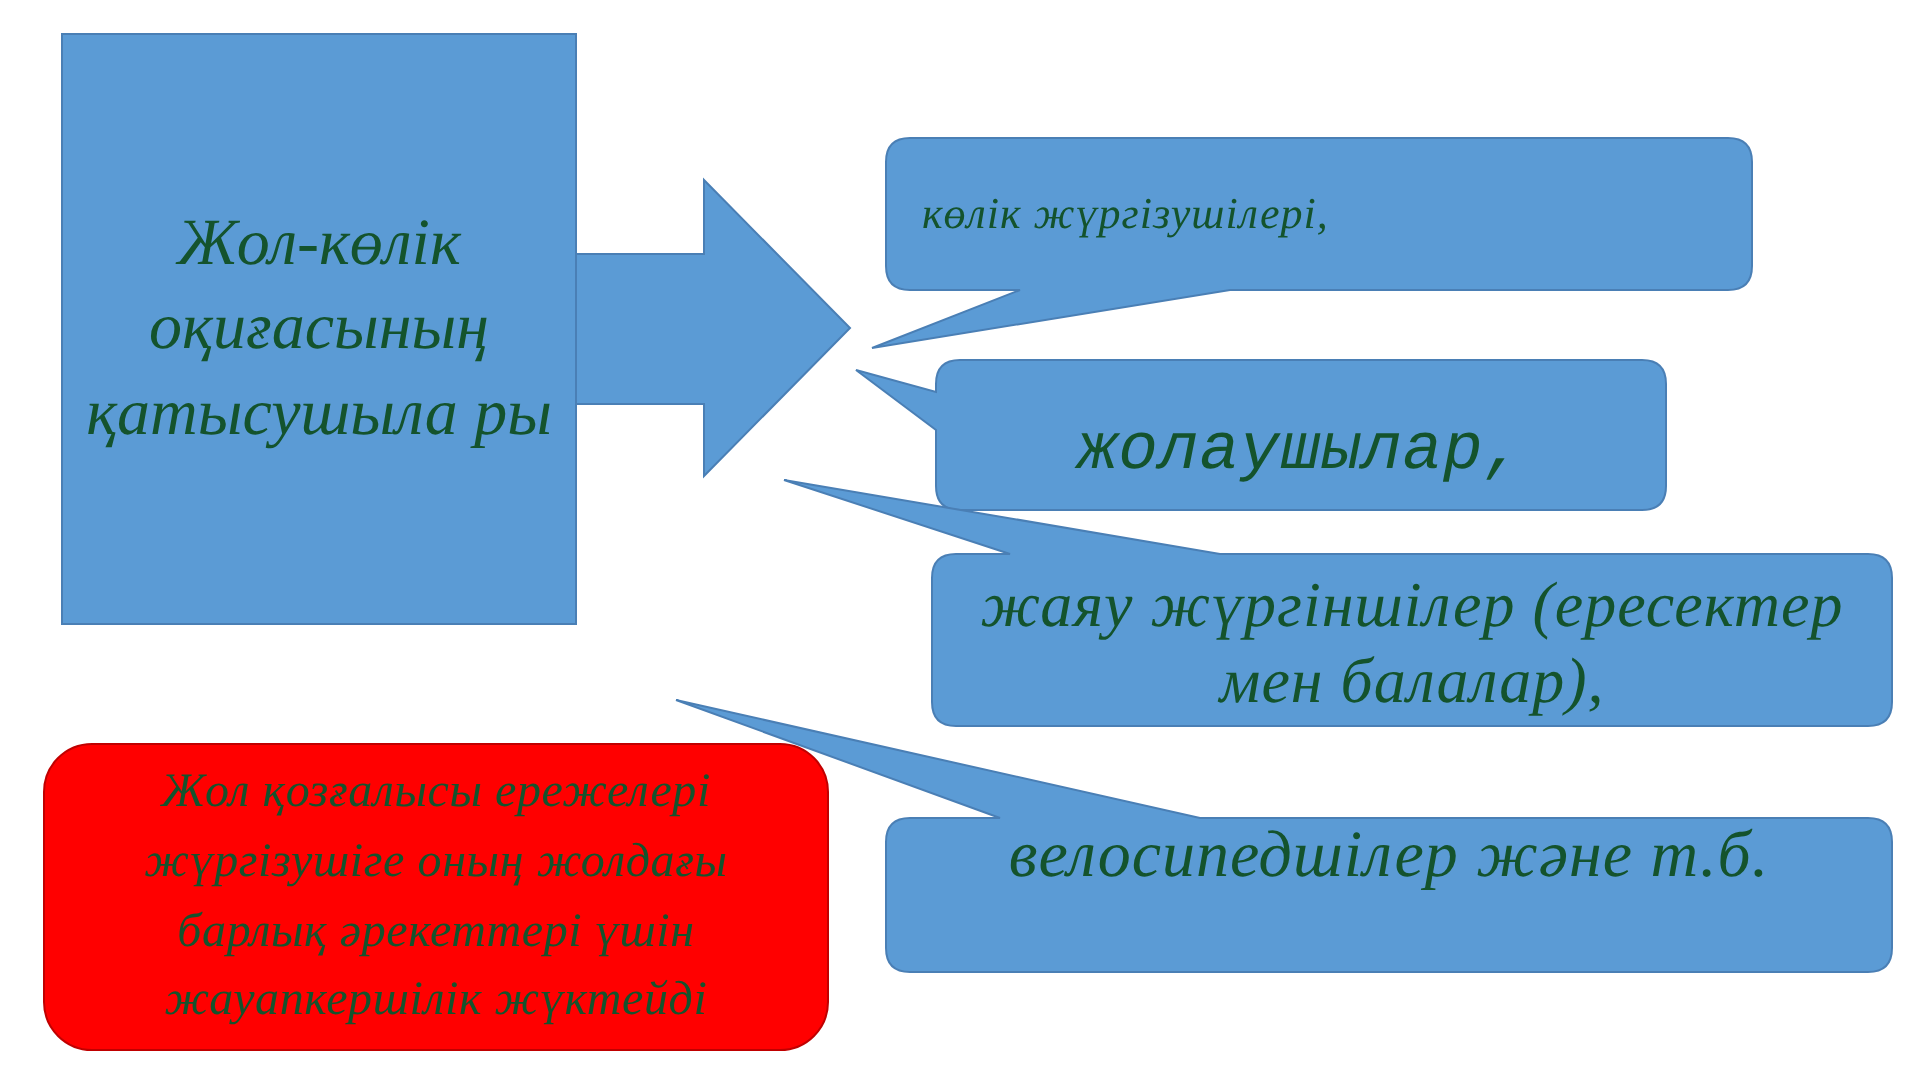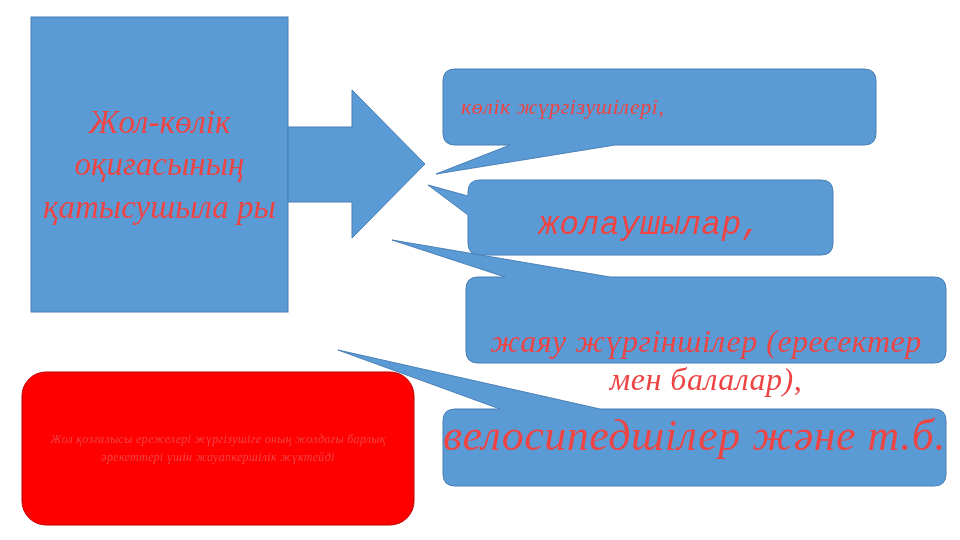--- a/index.html
+++ b/index.html
@@ -1,31 +1,31 @@
 <!DOCTYPE html>
 <html><head>
   <meta charset="utf-8">
   <style>
     html, body { margin: 0; padding: 0; }
     body { width: 960px; height: 540px; background: #ffffff; position: relative; overflow: hidden;
            font-family: "DejaVu Serif", "Liberation Serif", serif; }
     .shapes { position: absolute; left: 0; top: 0; width: 960px; height: 540px; }
     .txt { position: absolute; display: flex; align-items: center; justify-content: center;
-           text-align: center; font-style: italic; color: #ef4444; box-sizing: border-box; }
+           text-align: center; font-style: italic; color: #14532d; box-sizing: border-box; }
     .main-text { left: 31px; top: 17px; width: 257px; height: 295px; font-size: 33px; line-height: 1.28;
                  font-family: "Liberation Serif", "DejaVu Serif", serif; padding: 0 10px; }
     .c1 { left: 443px; top: 69px; width: 433px; height: 76px; font-size: 22px;
           font-family: "Liberation Serif", serif; justify-content: flex-start; padding-left: 18px; letter-spacing: 0.5px; }
     .c2 { left: 468px; top: 180px; width: 365px; height: 75px; font-size: 33px;
           font-family: Liberation Mono, monospace; letter-spacing: 0.5px; padding-top: 16px; }
     .c3 { left: 466px; top: 277px; width: 480px; height: 100px; font-size: 32px; line-height: 1.2;
-          font-family: "Liberation Serif", serif; letter-spacing: 0.5px; align-items: flex-start; padding-top: 6px; margin-top: 39px; }
-    .c4 { left: 443px; top: 405px; width: 503px; height: 100px; font-size: 44px; line-height: 1.3;
+          font-family: "Liberation Serif", serif; letter-spacing: 0.5px; align-items: flex-start; padding-top: 6px; }
+    .c4 { left: 443px; top: 405px; width: 503px; height: 100px; font-size: 33px; line-height: 1.3;
           font-family: "Liberation Serif", serif; letter-spacing: 0.5px; align-items: flex-start; padding-top: 2px; }
-    .red-text { left: 22px; top: 372px; width: 392px; height: 153px; font-size: 12px; line-height: 1.45;
+    .red-text { left: 22px; top: 372px; width: 392px; height: 153px; font-size: 24px; line-height: 1.45;
                 font-family: "Liberation Serif", serif; padding: 0 16px; letter-spacing: 0.3px; }
   </style>
 </head>
 <body>
 
 <svg class="shapes" viewBox="0 0 960 540" xmlns="http://www.w3.org/2000/svg">
 
   <rect x="31" y="17" width="257" height="295" fill="#5b9bd5" stroke="#4a7fb5" stroke-width="1"></rect>
 
   <polygon points="288,127 352,127 352,90 425,164 352,238 352,202 288,202" fill="#5b9bd5" stroke="#4a7fb5" stroke-width="1"></polygon>

